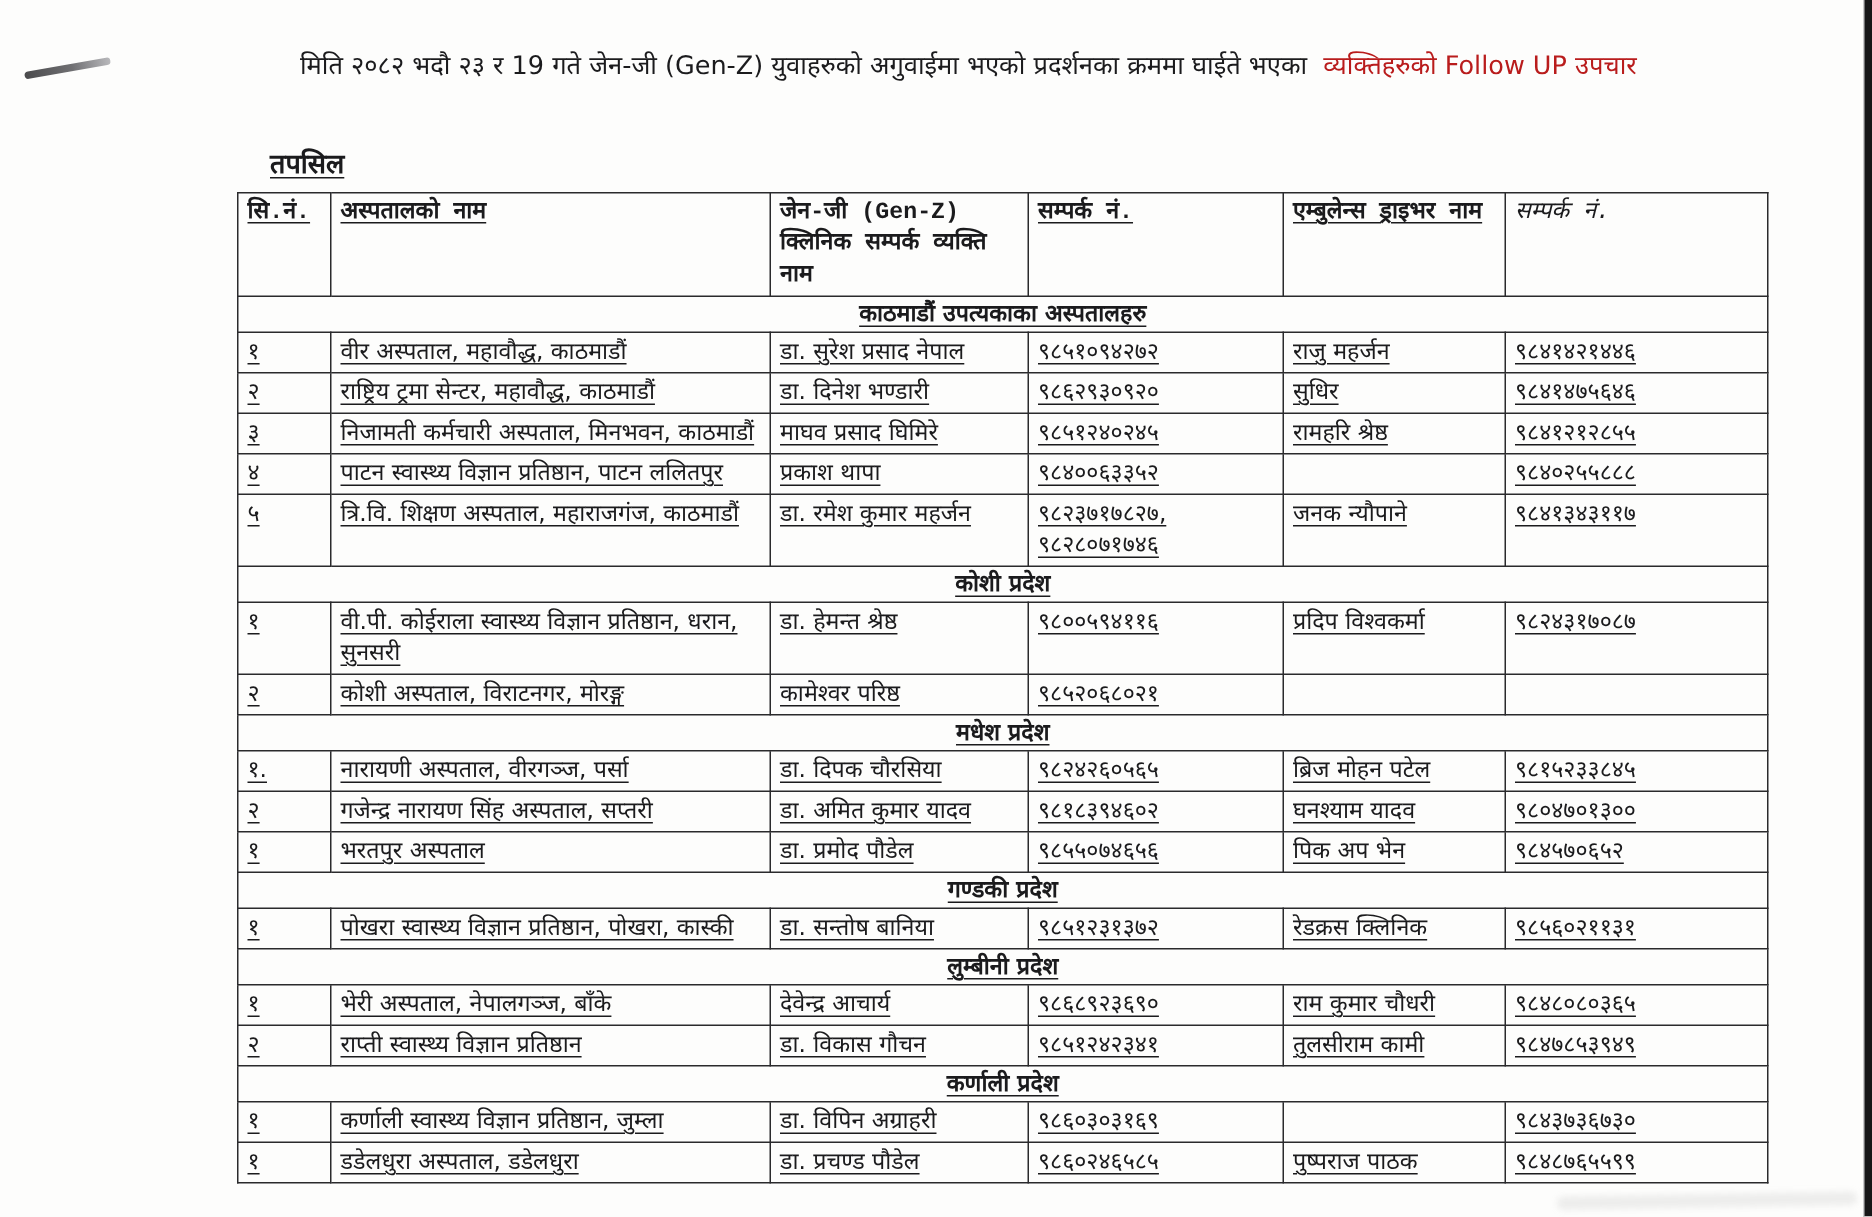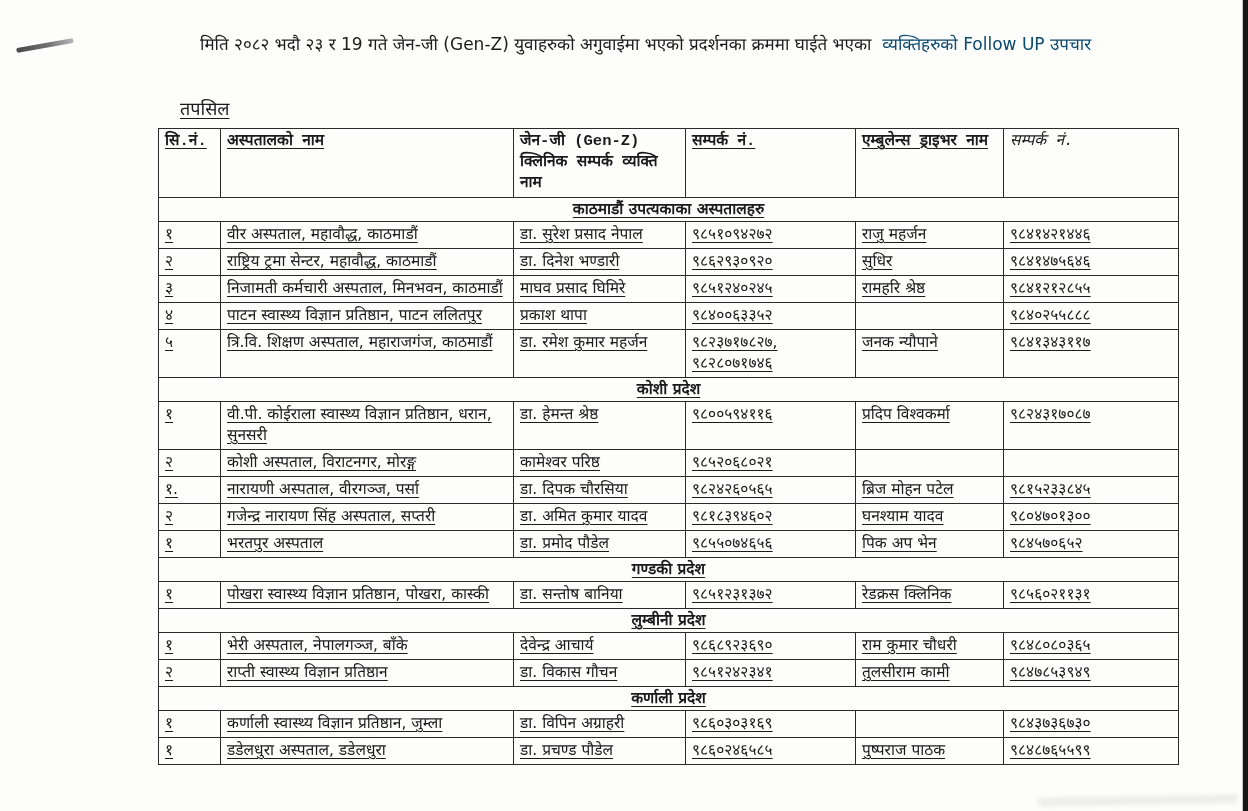--- a/index.html
+++ b/index.html
@@ -26,25 +26,25 @@
     border-radius:4px;
   }
   .intro {
     position:absolute; left:180px; top:28px; width:990px;
     font-size:17px; line-height:32px;
   }
   .intro .line { white-space:nowrap; }
   .intro .l1 { padding-left:20px; }
   .line span + span { margin-left:0.32em; }
   .b { font-weight:bold; }
-  .faded { color:#0c4a6e; }
+  .faded { color:#b91c1c; }
   .u { text-decoration:underline; text-underline-offset:3px; text-decoration-thickness:1px; }
   .tapasil {
     position:absolute; left:180px; top:96px;
-    font-size:18px; font-weight:normal; text-decoration:underline; text-underline-offset:3px;text-align:right;
+    font-size:18px; font-weight:bold; text-decoration:underline; text-underline-offset:3px;text-align:right;
   }
   table.doc {
     position:absolute; left:158px; top:128px; width:1020px;
     border-collapse:collapse; table-layout:fixed;
     font-size:15.5px;
   }
   table.doc th, table.doc td {
     border:1.6px solid #2a2a2c;
     padding:2px 6px 3px 6px;
     vertical-align:top;
@@ -154,20 +154,23 @@
         <td><span class="u">९८२४३१७०८७</span></td>
       </tr>
       <tr class="data-row">
         <td class="sn"><span class="u">२</span></td>
         <td><span class="u">कोशी अस्पताल, विराटनगर, मोरङ्ग</span></td>
         <td><span class="u">कामेश्वर परिष्ठ</span></td>
         <td><span class="u">९८५२०६८०२१</span></td>
         <td></td>
         <td></td>
       </tr>
+      <tr class="section-row">
+        <td colspan="6"><span class="u">मधेश प्रदेश</span></td>
+      </tr>
       <tr class="data-row">
         <td class="sn"><span class="u">१.</span></td>
         <td><span class="u">नारायणी अस्पताल, वीरगञ्ज, पर्सा</span></td>
         <td><span class="u">डा. दिपक चौरसिया</span></td>
         <td><span class="u">९८२४२६०५६५</span></td>
         <td><span class="u">ब्रिज मोहन पटेल</span></td>
         <td><span class="u">९८१५२३३८४५</span></td>
       </tr>
       <tr class="data-row">
         <td class="sn"><span class="u">२</span></td>

